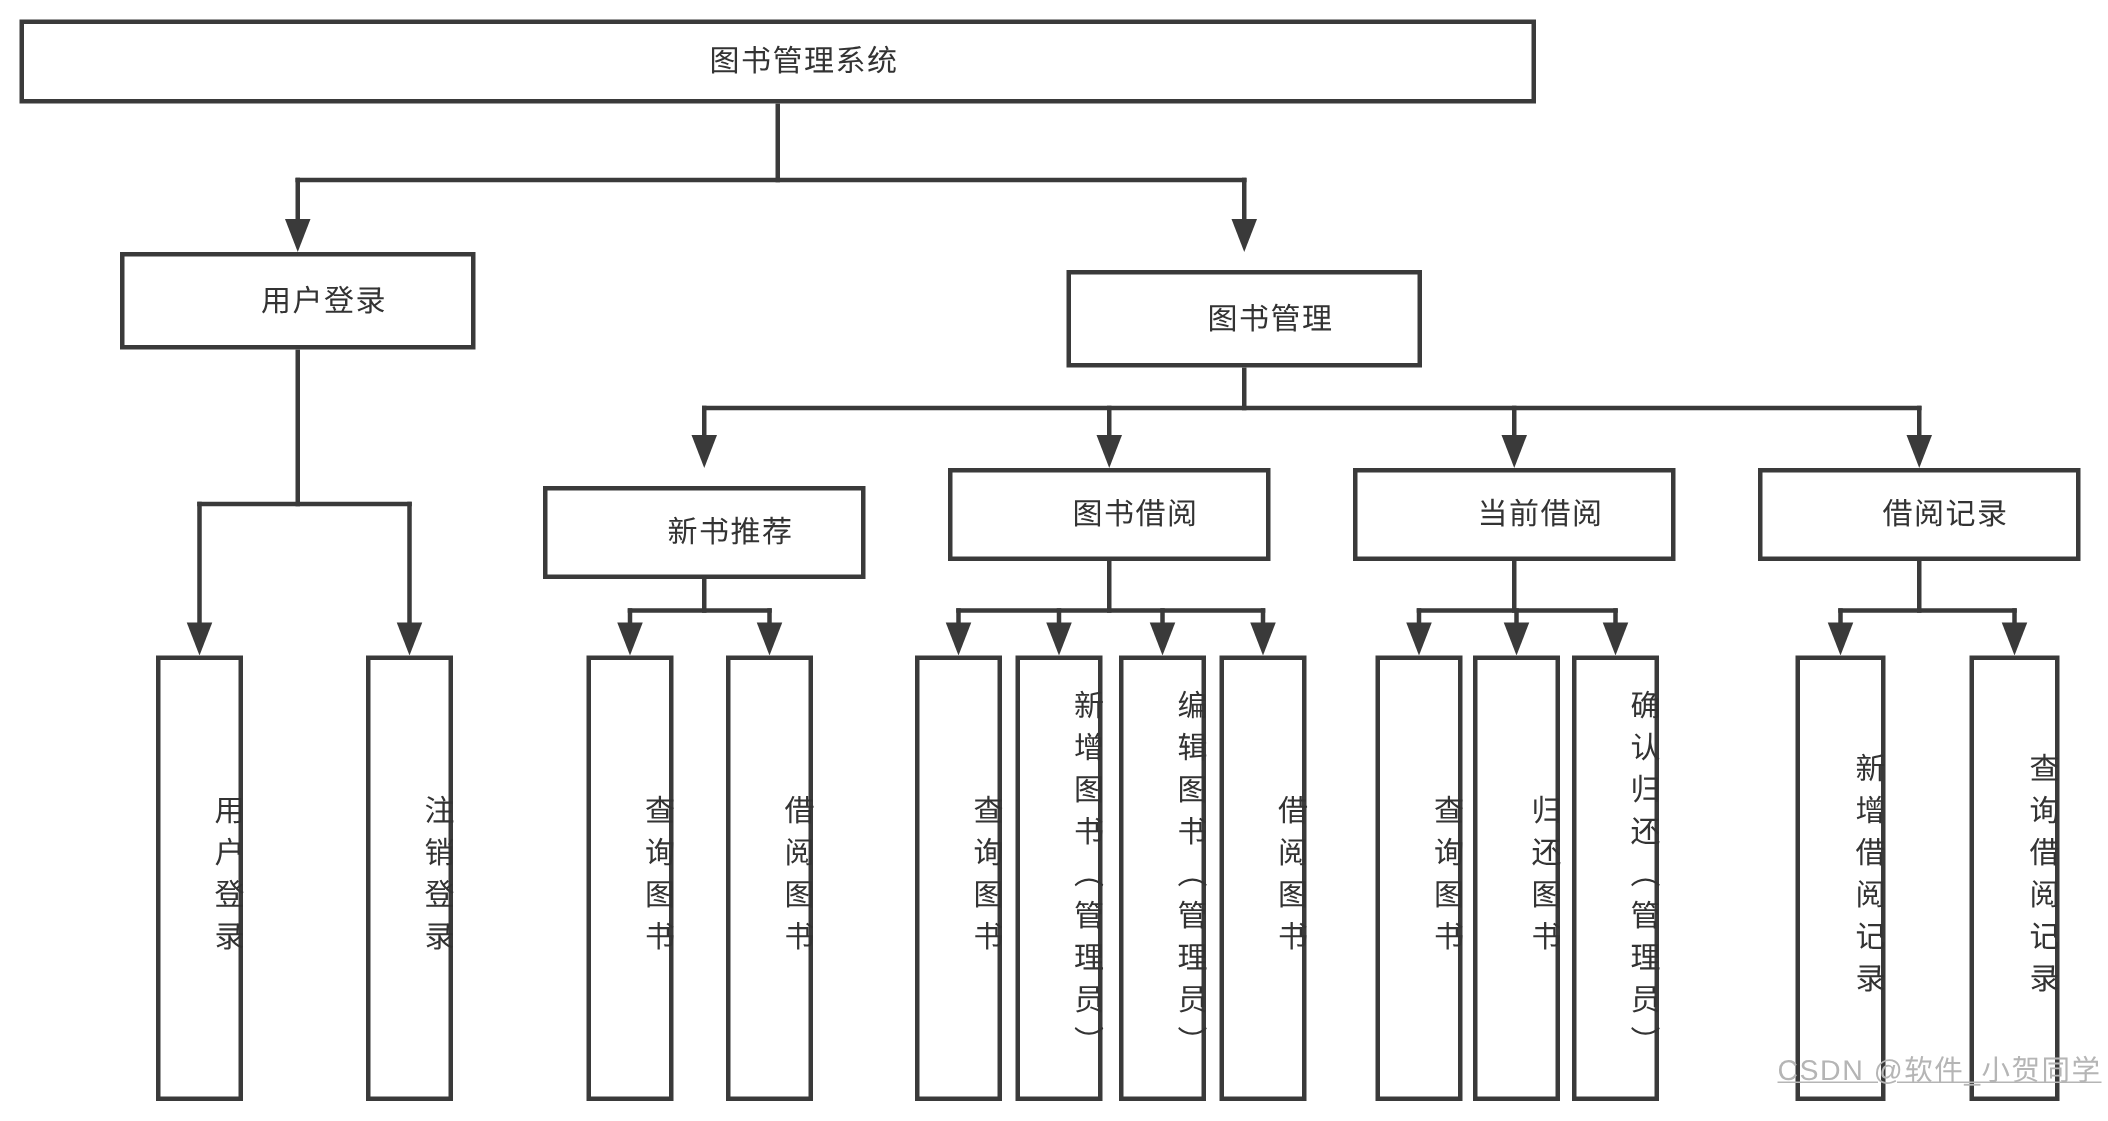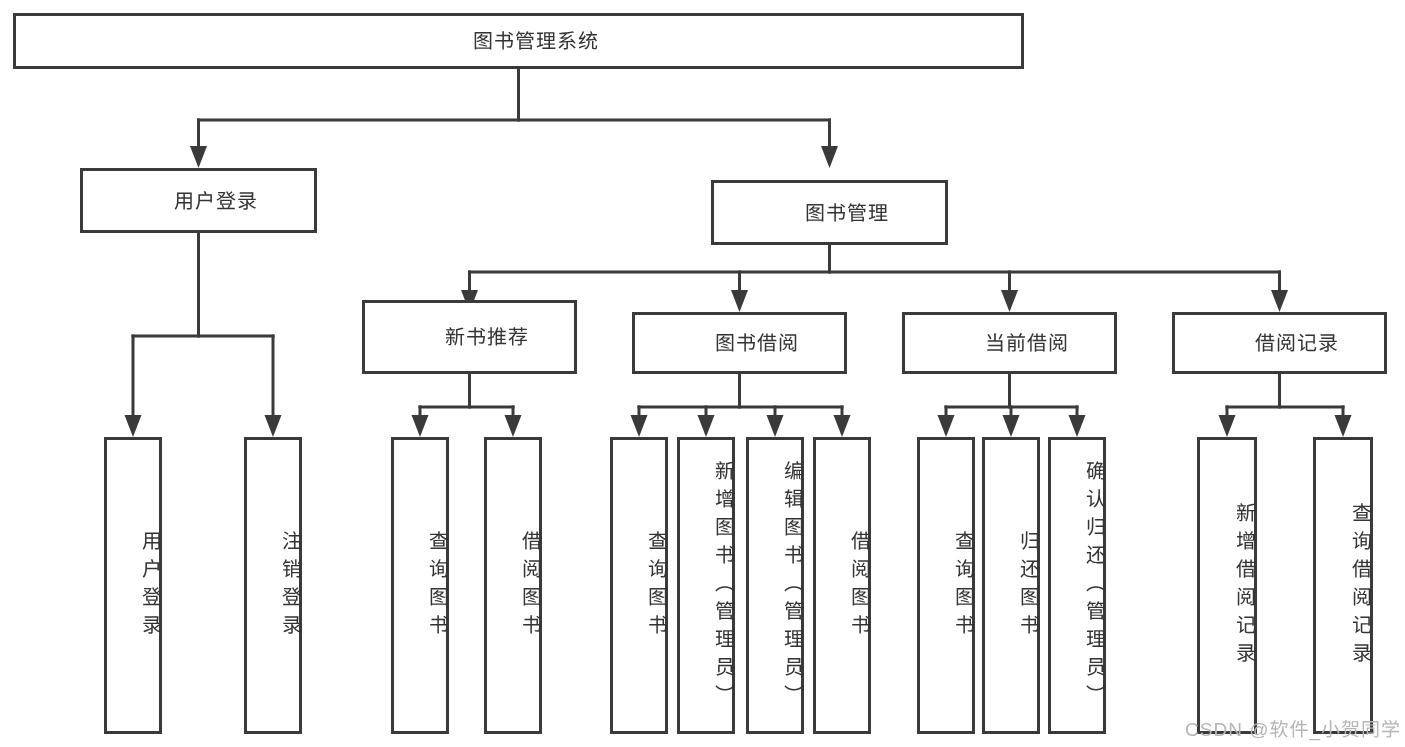--- a/index.html
+++ b/index.html
@@ -35,26 +35,27 @@
   .hbox span{letter-spacing:1px;}
   .vbox span{
     writing-mode:vertical-rl;
     text-orientation:mixed;
     letter-spacing:8px;
     font-size:20px;
   }
   .watermark{
     position:absolute;
     right:4px;
-    top:714px;
+    top:698px;
     font-size:19px;
     color:var(--watermark);
     letter-spacing:1px;
     z-index:5;
     white-space:nowrap;
+    text-decoration:underline;
   }
 </style>
 </head>
 <body>
 
 <div class="canvas">
 
   <svg class="connectors" viewBox="0 0 1405 747" xmlns="http://www.w3.org/2000/svg" aria-hidden="true">
     <g class="lines">
 
@@ -128,21 +129,21 @@
     <span>图书管理系统</span>
   </div>
 
   <div class="box hbox" style="left:80px;top:168px;width:237px;height:65px">
     <span>用户登录</span>
   </div>
   <div class="box hbox" style="left:711px;top:180px;width:237px;height:65px">
     <span>图书管理</span>
   </div>
 
-  <div class="box hbox" style="left:362px;top:300px;width:215px;height:74px">
+  <div class="box hbox" style="left:362px;top:324px;width:215px;height:62px">
     <span>新书推荐</span>
   </div>
   <div class="box hbox" style="left:632px;top:312px;width:215px;height:62px">
     <span>图书借阅</span>
   </div>
   <div class="box hbox" style="left:1172px;top:312px;width:215px;height:62px">
     <span>借阅记录</span>
   </div>
   <div class="box hbox" style="left:902px;top:312px;width:215px;height:62px">
     <span>当前借阅</span>

